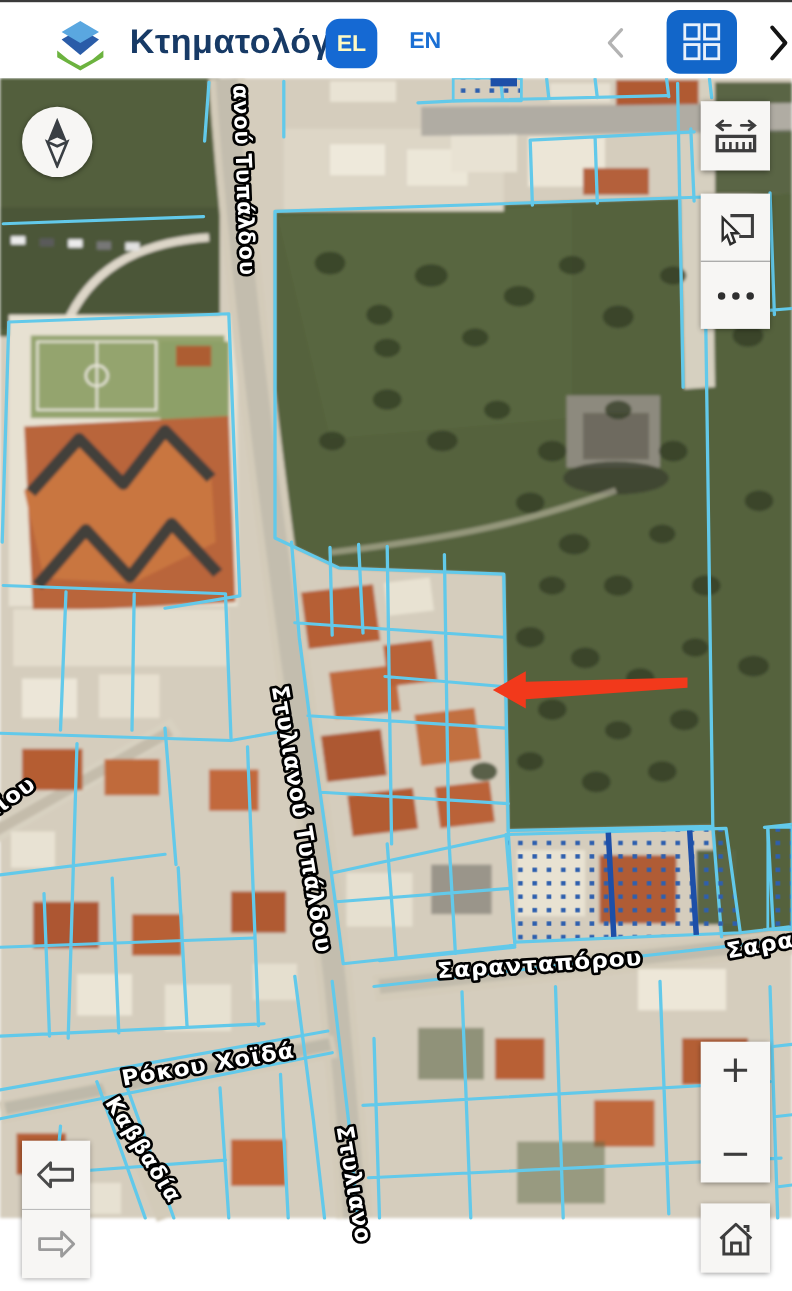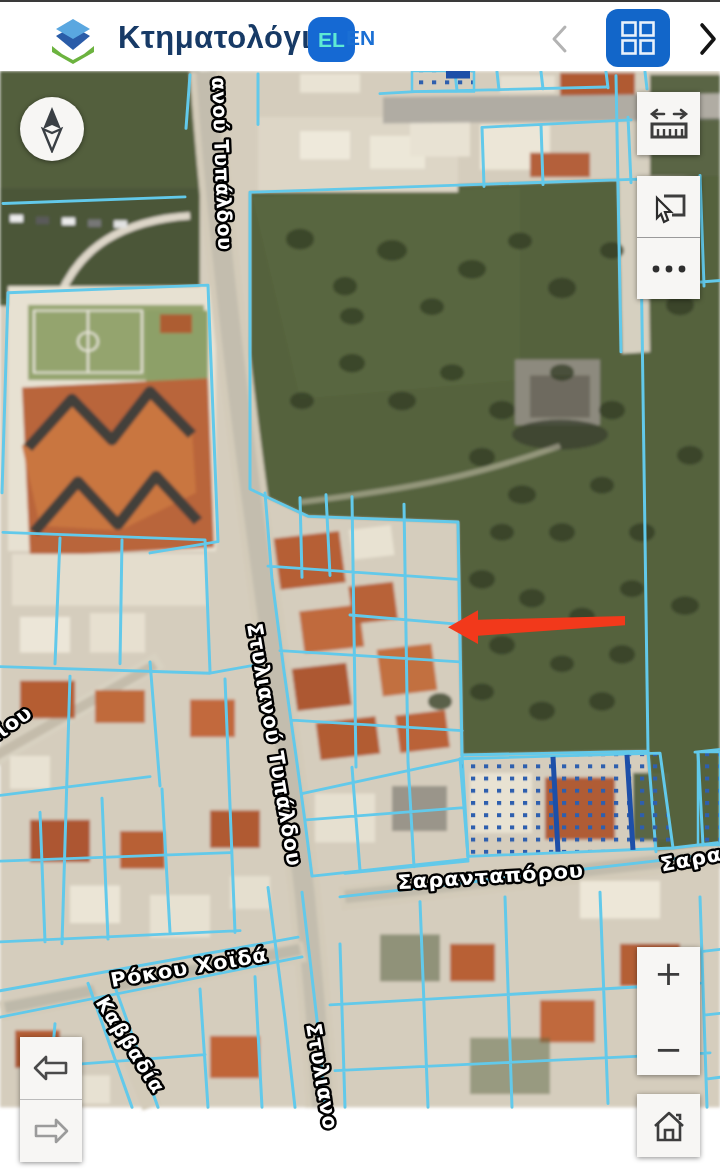--- a/index.html
+++ b/index.html
@@ -4,24 +4,24 @@
 <style>
   html,body{margin:0;padding:0;background:#888;}
   .screen{position:relative;width:720px;height:1174px;background:#fff;overflow:hidden;
           font-family:"Liberation Sans",sans-serif;}
   
   .header{position:absolute;top:0;left:0;width:720px;height:71px;background:#ffffff;
           border-top:2px solid #3a3a3a;box-sizing:border-box;z-index:30;}
   .logo{position:absolute;left:44px;top:8px;width:58px;height:56px;}
   .app-title{position:absolute;left:118px;top:0;height:71px;display:flex;align-items:center;
              font-size:31px;font-weight:bold;color:#173a66;letter-spacing:.5px;}
-  .lang-el{position:absolute;left:308px;top:15px;width:47px;height:45px;border-radius:13px;
-           background:#1569d3;color:#5eead4;font-size:21px;font-weight:bold;display:flex;
+  .lang-el{position:absolute;left:296px;top:15px;width:47px;height:45px;border-radius:13px;
+           background:#1569d3;color:#fef9c3;font-size:21px;font-weight:bold;display:flex;
            align-items:center;justify-content:center;cursor:pointer;}
-  .lang-en{position:absolute;left:346px;top:0;height:71px;display:flex;align-items:center;
+  .lang-en{position:absolute;left:372px;top:0;height:71px;display:flex;align-items:center;
            color:#1a6fd4;font-size:21px;font-weight:bold;cursor:pointer;}
   .chev-left{position:absolute;left:549px;top:22px;cursor:pointer;}
   .grid-btn{position:absolute;left:606px;top:7px;width:64px;height:58px;border-radius:12px;
             background:#1266c9;display:flex;align-items:center;justify-content:center;
             cursor:pointer;border:none;}
   .chev-right{position:absolute;left:697px;top:19px;cursor:pointer;}
   
   .map{position:absolute;top:71px;left:0;width:720px;height:1103px;overflow:hidden;cursor:grab;}
   .map svg.base{position:absolute;top:0;left:0;}
   

